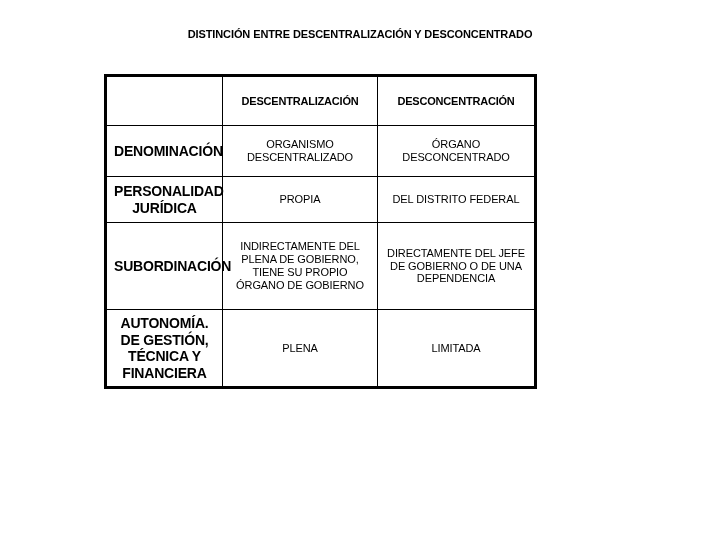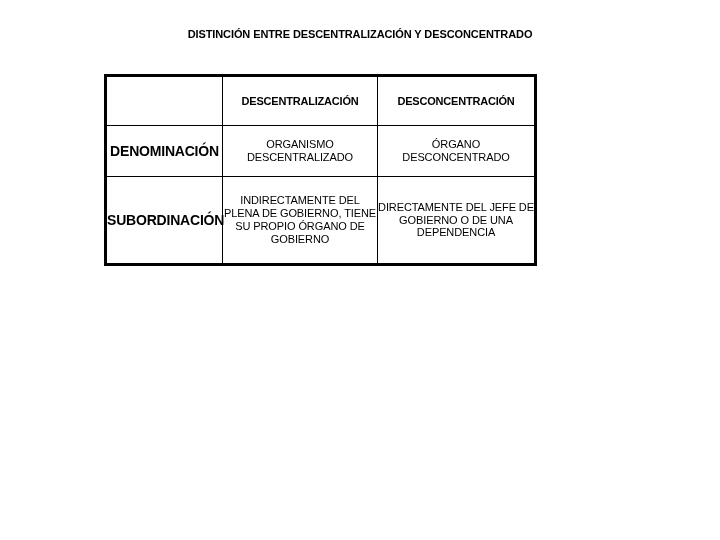--- a/index.html
+++ b/index.html
@@ -44,21 +44,21 @@
   }
 
   table.comparison col.c1 { width: 117px; }
   table.comparison col.c2 { width: 155px; }
   table.comparison col.c3 { width: 158px; }
 
   table.comparison td {
     border: 1.5px solid #000000;
     text-align: center;
     vertical-align: middle;
-    padding: 5px 0;
+    padding: 5px 7px;
     line-height: 1.18;
   }
 
   td.rowhead {
     font-weight: bold;
     font-size: 14px;
     letter-spacing: -0.2px;
   }
 
   td.colhead {
@@ -105,25 +105,35 @@
         <td class="colhead">DESCENTRALIZACIÓN</td>
         <td class="colhead">DESCONCENTRACIÓN</td>
       </tr>
 
       <tr class="r-0">
         <td class="rowhead">DENOMINACIÓN</td>
         <td class="cell">ORGANISMO DESCENTRALIZADO</td>
         <td class="cell">ÓRGANO DESCONCENTRADO</td>
       </tr>
 
+      <tr class="r-1">
+        <td class="rowhead">PERSONALIDAD JURÍDICA</td>
+        <td class="cell">PROPIA</td>
+        <td class="cell">DEL DISTRITO FEDERAL</td>
+      </tr>
 
 
       <tr class="r-3">
         <td class="rowhead">SUBORDINACIÓN</td>
         <td class="cell">INDIRECTAMENTE DEL PLENA DE GOBIERNO, TIENE SU PROPIO ÓRGANO DE GOBIERNO</td>
         <td class="cell">DIRECTAMENTE DEL JEFE DE GOBIERNO O DE UNA DEPENDENCIA</td>
       </tr>
 
+      <tr class="r-4">
+        <td class="rowhead">AUTONOMÍA. DE GESTIÓN, TÉCNICA Y FINANCIERA</td>
+        <td class="cell">PLENA</td>
+        <td class="cell">LIMITADA</td>
+      </tr>
 
 
     </tbody>
   </table>
 </div>
 
 </body></html>

